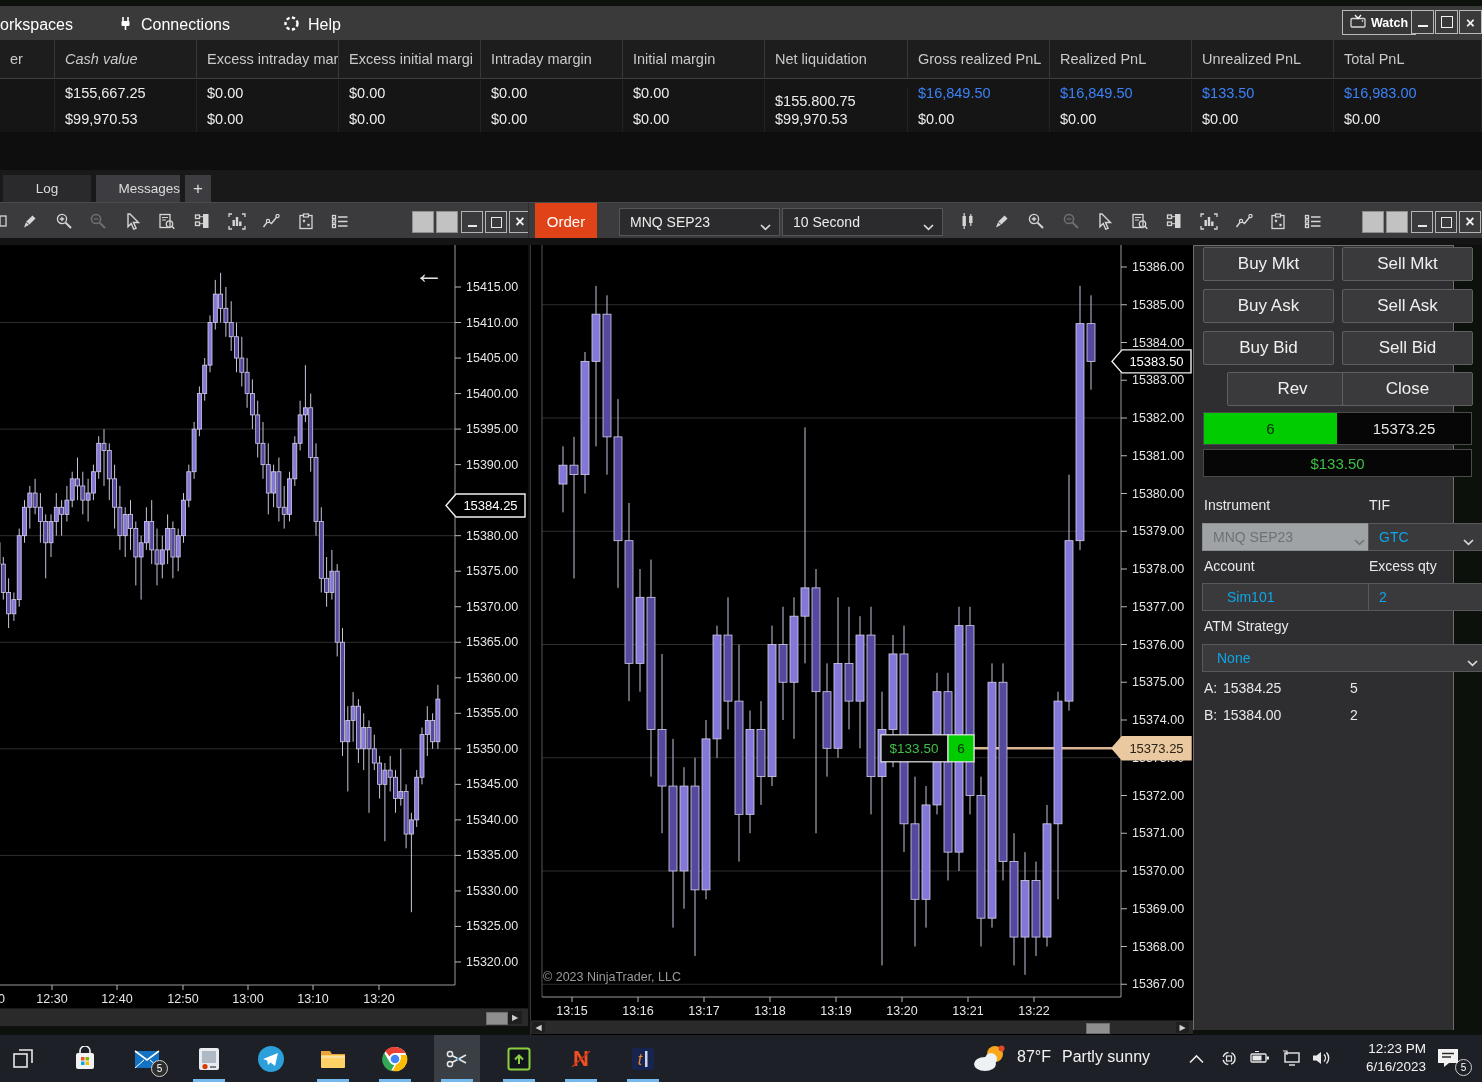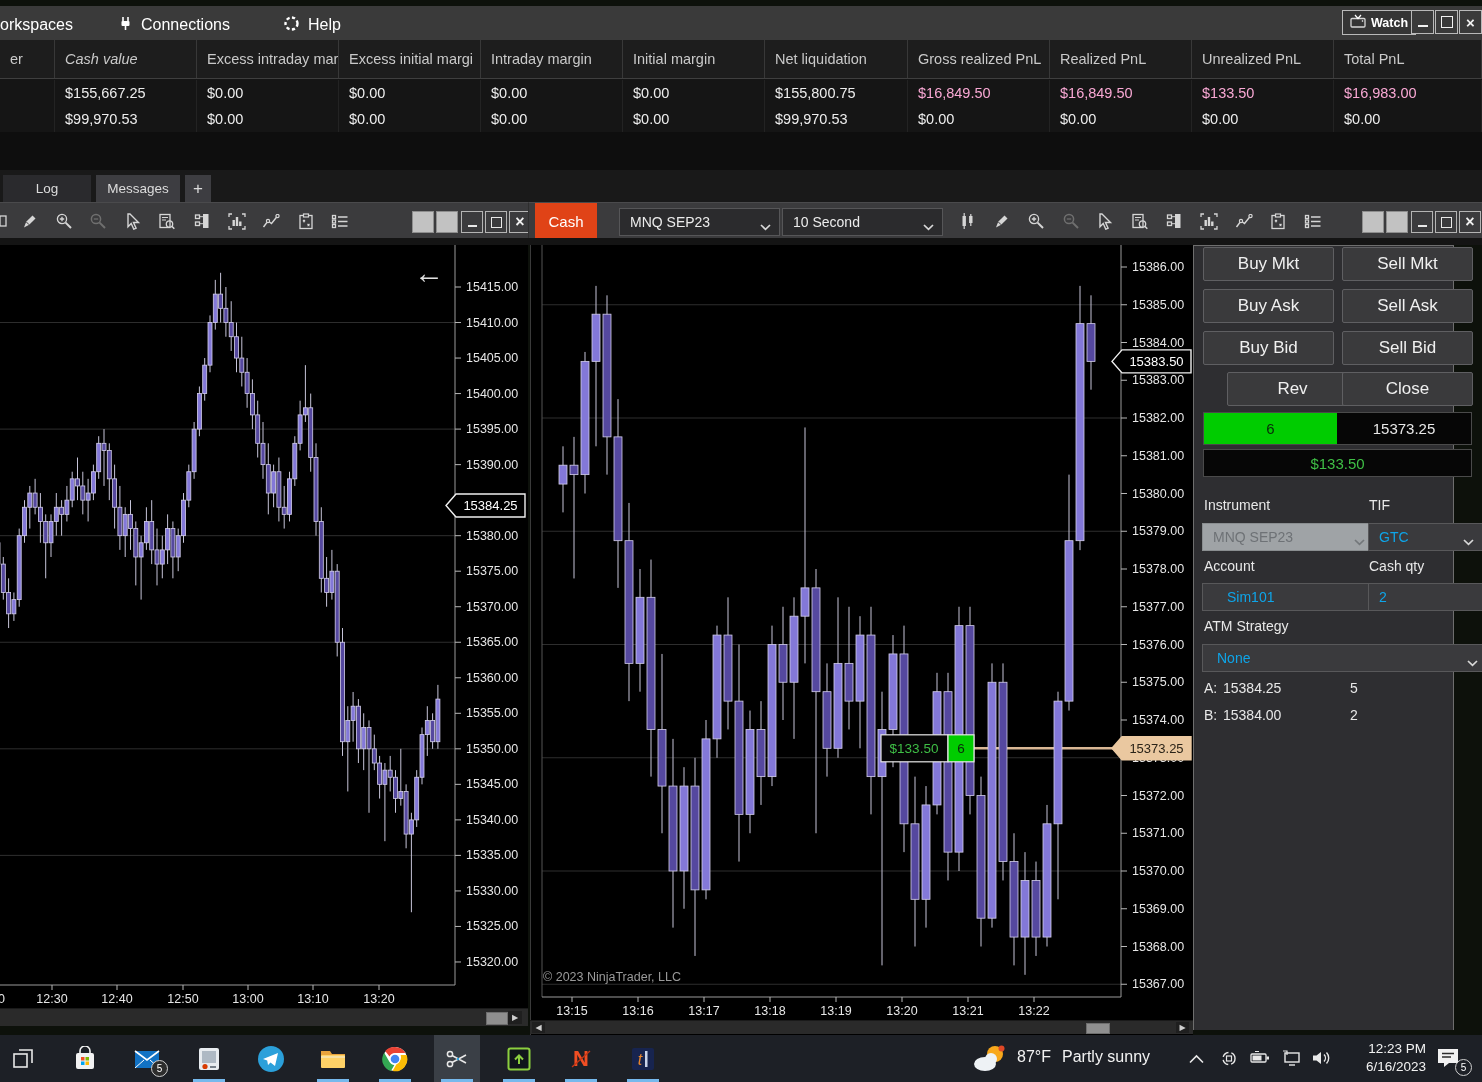--- a/index.html
+++ b/index.html
@@ -15,21 +15,21 @@
   .wbtn{position:absolute;top:4px;width:21px;height:22px;border:1px solid #b9b9b9;background:#3a3a3a;
     display:flex;align-items:center;justify-content:center;color:#f2f2f2;}
   
   #acct{top:40px;left:0;width:1482px;height:92px;background:#151515;}
   .hrow{position:absolute;top:0;left:0;right:0;height:38px;background:#1d1d1d;border-bottom:1px solid #3f3f3f;display:flex;}
   .hcell{box-sizing:border-box;padding:11px 0 0 10px;color:#c9c9c9;font-size:14.5px;white-space:nowrap;
     overflow:hidden;border-right:1px solid #383838;}
   .drow{position:absolute;left:0;right:0;height:26px;display:flex;}
   .dcell{box-sizing:border-box;padding:5px 0 0 10px;color:#ededed;font-size:14.5px;white-space:nowrap;
     overflow:hidden;border-right:1px solid #232323;}
-  .green{color:#f9a8d4;}
+  .green{color:#3b82f6;}
   
   .tab{position:absolute;top:175px;height:27px;color:#dcdcdc;font-size:13.5px;display:flex;
     align-items:center;justify-content:center;}
   
   .toolbar{top:202px;height:36px;background:#3b3b3d;border-top:1px solid #4a4a4c;}
   .tico{position:absolute;top:5px;width:26px;height:26px;display:flex;align-items:center;justify-content:center;}
   .sqbtn{position:absolute;top:8px;width:20px;height:20px;background:#c2c2c2;border:1px solid #8e8e8e;}
   .obtn{position:absolute;top:8px;width:20px;height:20px;border:1px solid #b4b4b4;display:flex;
     align-items:center;justify-content:center;color:#f0f0f0;}
   .dd-tb{position:absolute;top:5px;height:26px;background:#2b2b2d;border:1px solid #565658;
@@ -110,21 +110,21 @@
       <div class="hcell" style="width: 142px;">Unrealized PnL</div>
       <div class="hcell" style="width: 148px;">Total PnL</div>
     </div>
     <div class="drow" style="top: 40px;">
       <div class="dcell" style="width: 55px;"></div>
       <div class="dcell" style="width: 142px;">$155,667.25</div>
       <div class="dcell" style="width: 142px;">$0.00</div>
       <div class="dcell" style="width: 142px;">$0.00</div>
       <div class="dcell" style="width: 142px;">$0.00</div>
       <div class="dcell" style="width: 142px;">$0.00</div>
-      <div class="dcell" style="width: 143px;">$155,800.75</div>
+      <div class="dcell" style="width: 143px; margin-top: 8px;">$155,800.75</div>
       <div class="dcell green" style="width: 142px;">$16,849.50</div>
       <div class="dcell green" style="width: 142px;">$16,849.50</div>
       <div class="dcell green" style="width: 142px;">$133.50</div>
       <div class="dcell green" style="width: 148px;">$16,983.00</div>
     </div>
     <div class="drow" style="top: 66px;">
       <div class="dcell" style="width: 55px;"></div>
       <div class="dcell" style="width: 142px;">$99,970.53</div>
       <div class="dcell" style="width: 142px;">$0.00</div>
       <div class="dcell" style="width: 142px;">$0.00</div>
@@ -136,21 +136,21 @@
       <div class="dcell" style="width: 142px;">$0.00</div>
       <div class="dcell" style="width: 148px;">$0.00</div>
     </div>
   </div>
 <div class="abs" style="top:132px;left:0;width:1482px;height:43px;background:#0e0e0e;"></div>
 
 <div class="abs" style="top:170px;left:0;width:1482px;height:32px;background:#191919;"></div>
 <div class="tab" style="left:3px;width:88px;background:#2a2a2d;">
     <span>Log</span>
   </div>
-<div class="tab" style="left:96px;width:84px;background:#3d3d41;">
+<div class="tab" style="left:96px;width:84px;background:#3d3d41;justify-content:flex-end;">
     <span>Messages</span>
   </div>
 <div class="tab" style="left:185px;width:26px;background:#3d3d41;font-size:17px;">
     <span>+</span>
   </div>
 
 <div class="abs toolbar" id="tb-left" style="left:0;width:528px;">
   <div class="tico" style="left:-14px;">
       <svg width="16" height="16">
         <rect x="9" y="3" width="6" height="10" fill="none" stroke="#d6d6d6" stroke-width="1.3"></rect>
@@ -235,21 +235,21 @@
         <rect x="1.5" y="1.5" width="3" height="3" fill="none" stroke="#d6d6d6" stroke-width="1.3"></rect>
         <rect x="1.5" y="6" width="3" height="3" fill="none" stroke="#d6d6d6" stroke-width="1.3"></rect>
         <rect x="1.5" y="10.5" width="3" height="3" fill="none" stroke="#d6d6d6" stroke-width="1.3"></rect>
         <path d="M7 3h9.5M7 7.5h9.5M7 12h9.5" stroke="#d6d6d6" stroke-width="1.4"></path>
       </svg>
     </div>
   </div>
 <div class="abs toolbar" id="tb-right" style="left:528px;width:954px;border-left:1px solid #2e2e2e;">
   <div class="abs" style="left:6px;top:0;width:62px;height:36px;background:#e04317;color:#fff;font-size:15px;
        display:flex;align-items:center;justify-content:center;">
-    <span>Cash</span>
+    <span>Order</span>
     </div>
   <div class="dd-tb" style="left:90px;width:149px;">
     <span>MNQ SEP23</span>
     <span class="chev"><svg width="11" height="7" viewBox="0 0 11 7">
           <polyline points="1,1 5.5,5.3 10,1" fill="none" stroke="#d8d8d8" stroke-width="1.7"></polyline>
         </svg></span>
     </div>
   <div class="dd-tb" style="left:253px;width:149px;">
     <span>10 Second</span>
     <span class="chev"><svg width="11" height="7" viewBox="0 0 11 7">
@@ -811,21 +811,21 @@
           <polyline points="1,1 5.5,5.3 10,1" fill="none" stroke="#73777a" stroke-width="1.7"></polyline>
         </svg></span>
     </div>
   <div class="dd" style="left:174px;top:277px;width:103px;">
     <span>GTC</span>
     <span class="chev"><svg width="11" height="7" viewBox="0 0 11 7">
           <polyline points="1,1 5.5,5.3 10,1" fill="none" stroke="#d8d8d8" stroke-width="1.7"></polyline>
         </svg></span>
     </div>
   <div class="plabel" style="left:10px;top:312px;"><span>Account</span></div>
-  <div class="plabel" style="left:175px;top:312px;"><span>Cash qty</span></div>
+  <div class="plabel" style="left:175px;top:312px;"><span>Excess qty</span></div>
   <div class="dd" style="left:8px;top:337px;width:160px;padding-left:24px;">
     <span>Sim101</span>
     <span class="chev"><svg width="11" height="7" viewBox="0 0 11 7">
           <polyline points="1,1 5.5,5.3 10,1" fill="none" stroke="#d8d8d8" stroke-width="1.7"></polyline>
         </svg></span>
     </div>
   <div class="dd" style="left:174px;top:337px;width:103px;padding-right:44px;">
     <span>2</span>
 
     </div>

